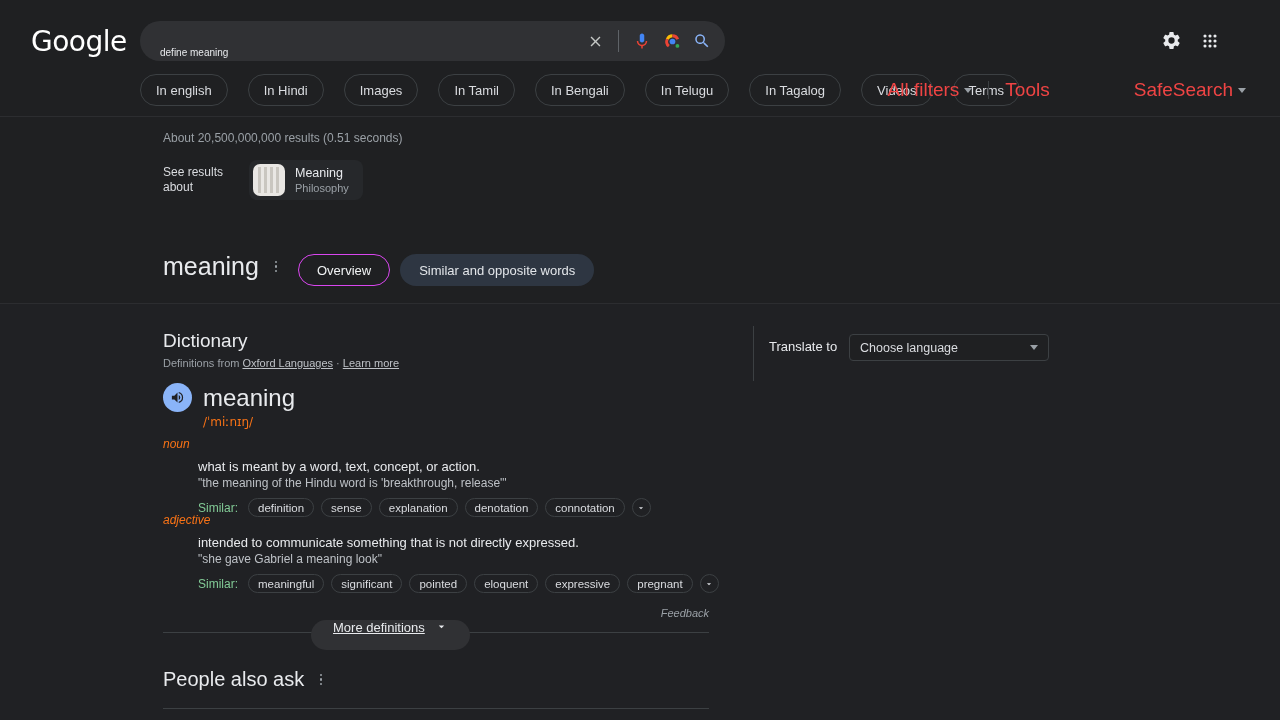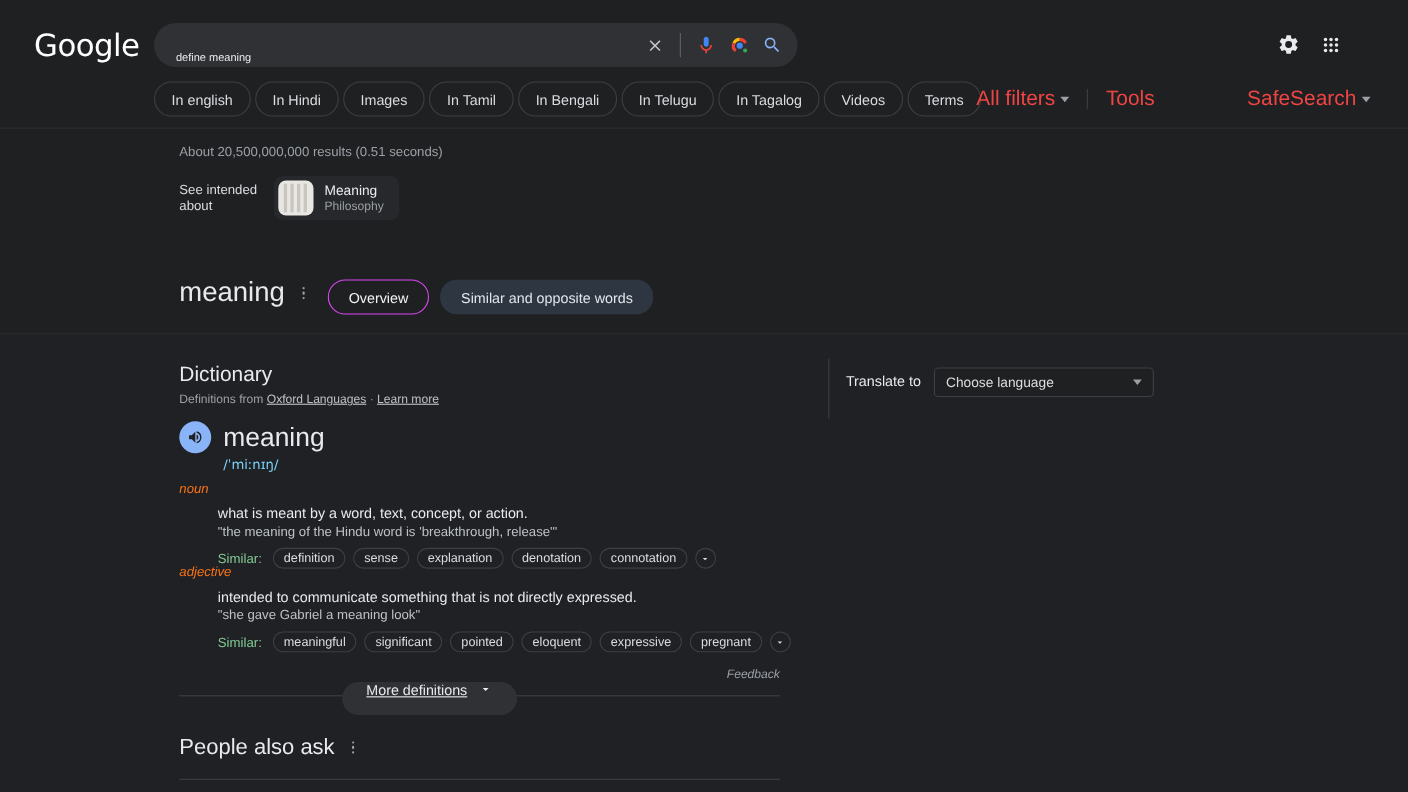--- a/index.html
+++ b/index.html
@@ -46,21 +46,21 @@
   }
   .sb-divider {
     width: 1px; height: 22px; background: #5f6368; margin: 0 8px;
     flex: 0 0 auto;
   }
   .sb-pad { width: 8px; flex: 0 0 auto; }
 
   
   .chiprow {
     position: absolute; left: 140px; top: 74px;
-    display: flex; gap: 4px; align-items: center;
+    display: flex; gap: 20px; align-items: center;
   }
   .chip {
     height: 32px; padding: 0 15px;
     border: 1px solid #3c4043; border-radius: 16px;
     display: flex; align-items: center; justify-content: center;
     font-size: 13px; color: #dadce0; background: #1f2022;
     cursor: pointer; white-space: nowrap;
   }
 
   .tools-row {
@@ -162,21 +162,21 @@
     width: 29px; height: 29px; border-radius: 50%;
     background: #8ab4f8; display: flex; align-items: center; justify-content: center;
     cursor: pointer;
   }
   .word-big {
     position: absolute; left: 203px; top: 384px;
     font-size: 24px; color: #e8eaed;
   }
   .phonetic {
     position: absolute; left: 203px; top: 415px;
-    font-size: 12px; color: #7dd3fc;
+    font-size: 12px; color: #f97316;
     font-family: "DejaVu Sans", sans-serif;
   }
   .pos {
     position: absolute; left: 163px;
     font-size: 12px; color: #f97316; font-style: italic;
   }
   .def-block { position: absolute; left: 198px; }
   .def-text { font-size: 13px; color: #e8eaed; line-height: 17px; }
   .def-ex { font-size: 12px; color: #bdc1c6; line-height: 17px; }
   .sim-row { display: flex; align-items: center; gap: 7px; margin-top: 6px; }
@@ -324,21 +324,21 @@
     <div class="tool-link safesearch">
       <span>SafeSearch</span>
       <span class="caret"></span>
     </div>
   </div>
 </div>
 
 <div class="results-count">About 20,500,000,000 results (0.51 seconds)</div>
 
 <div class="see-results">
-  <div class="see-label">See intended about</div>
+  <div class="see-label">See results about</div>
   <div class="entity-card">
     <div class="entity-thumb">
       <i style="left:5px"></i>
         <i style="left:11px"></i>
         <i style="left:17px"></i>
         <i style="left:23px"></i>
     </div>
     <div>
       <div class="entity-title">Meaning</div>
       <div class="entity-sub">Philosophy</div>

